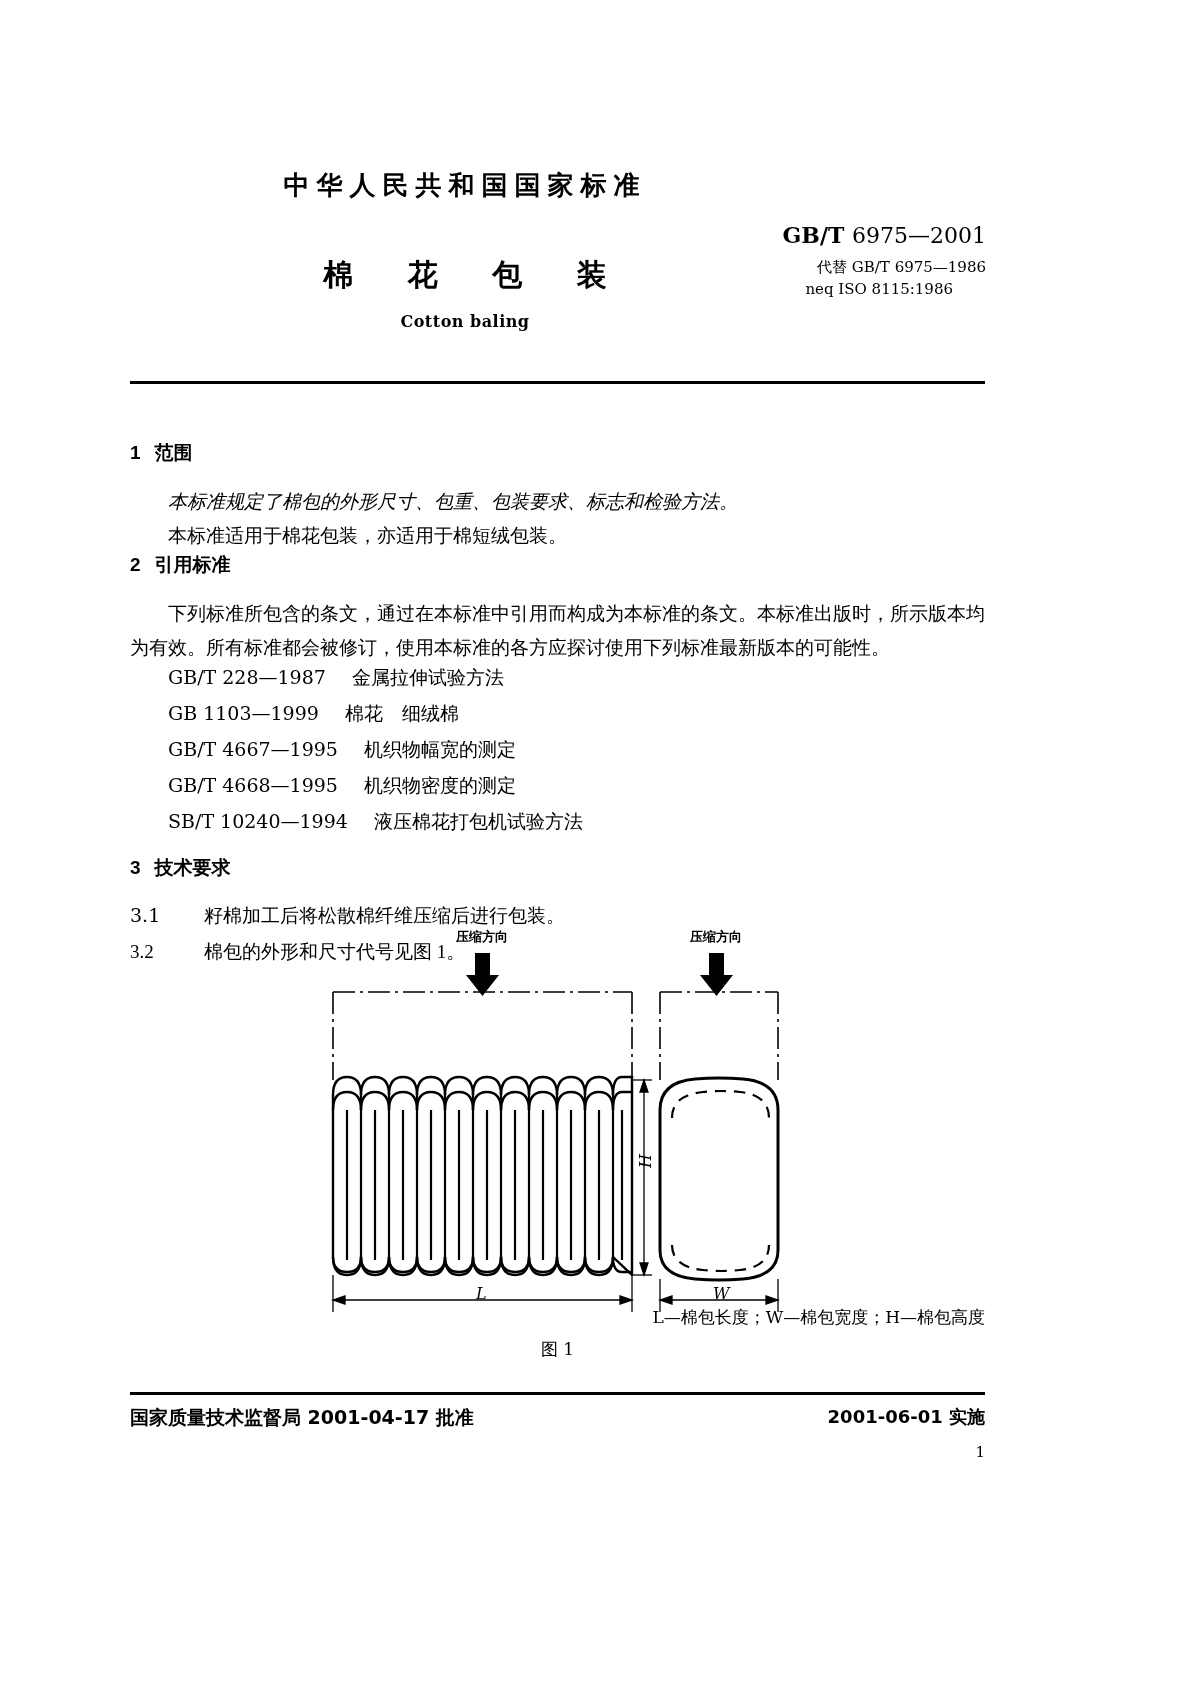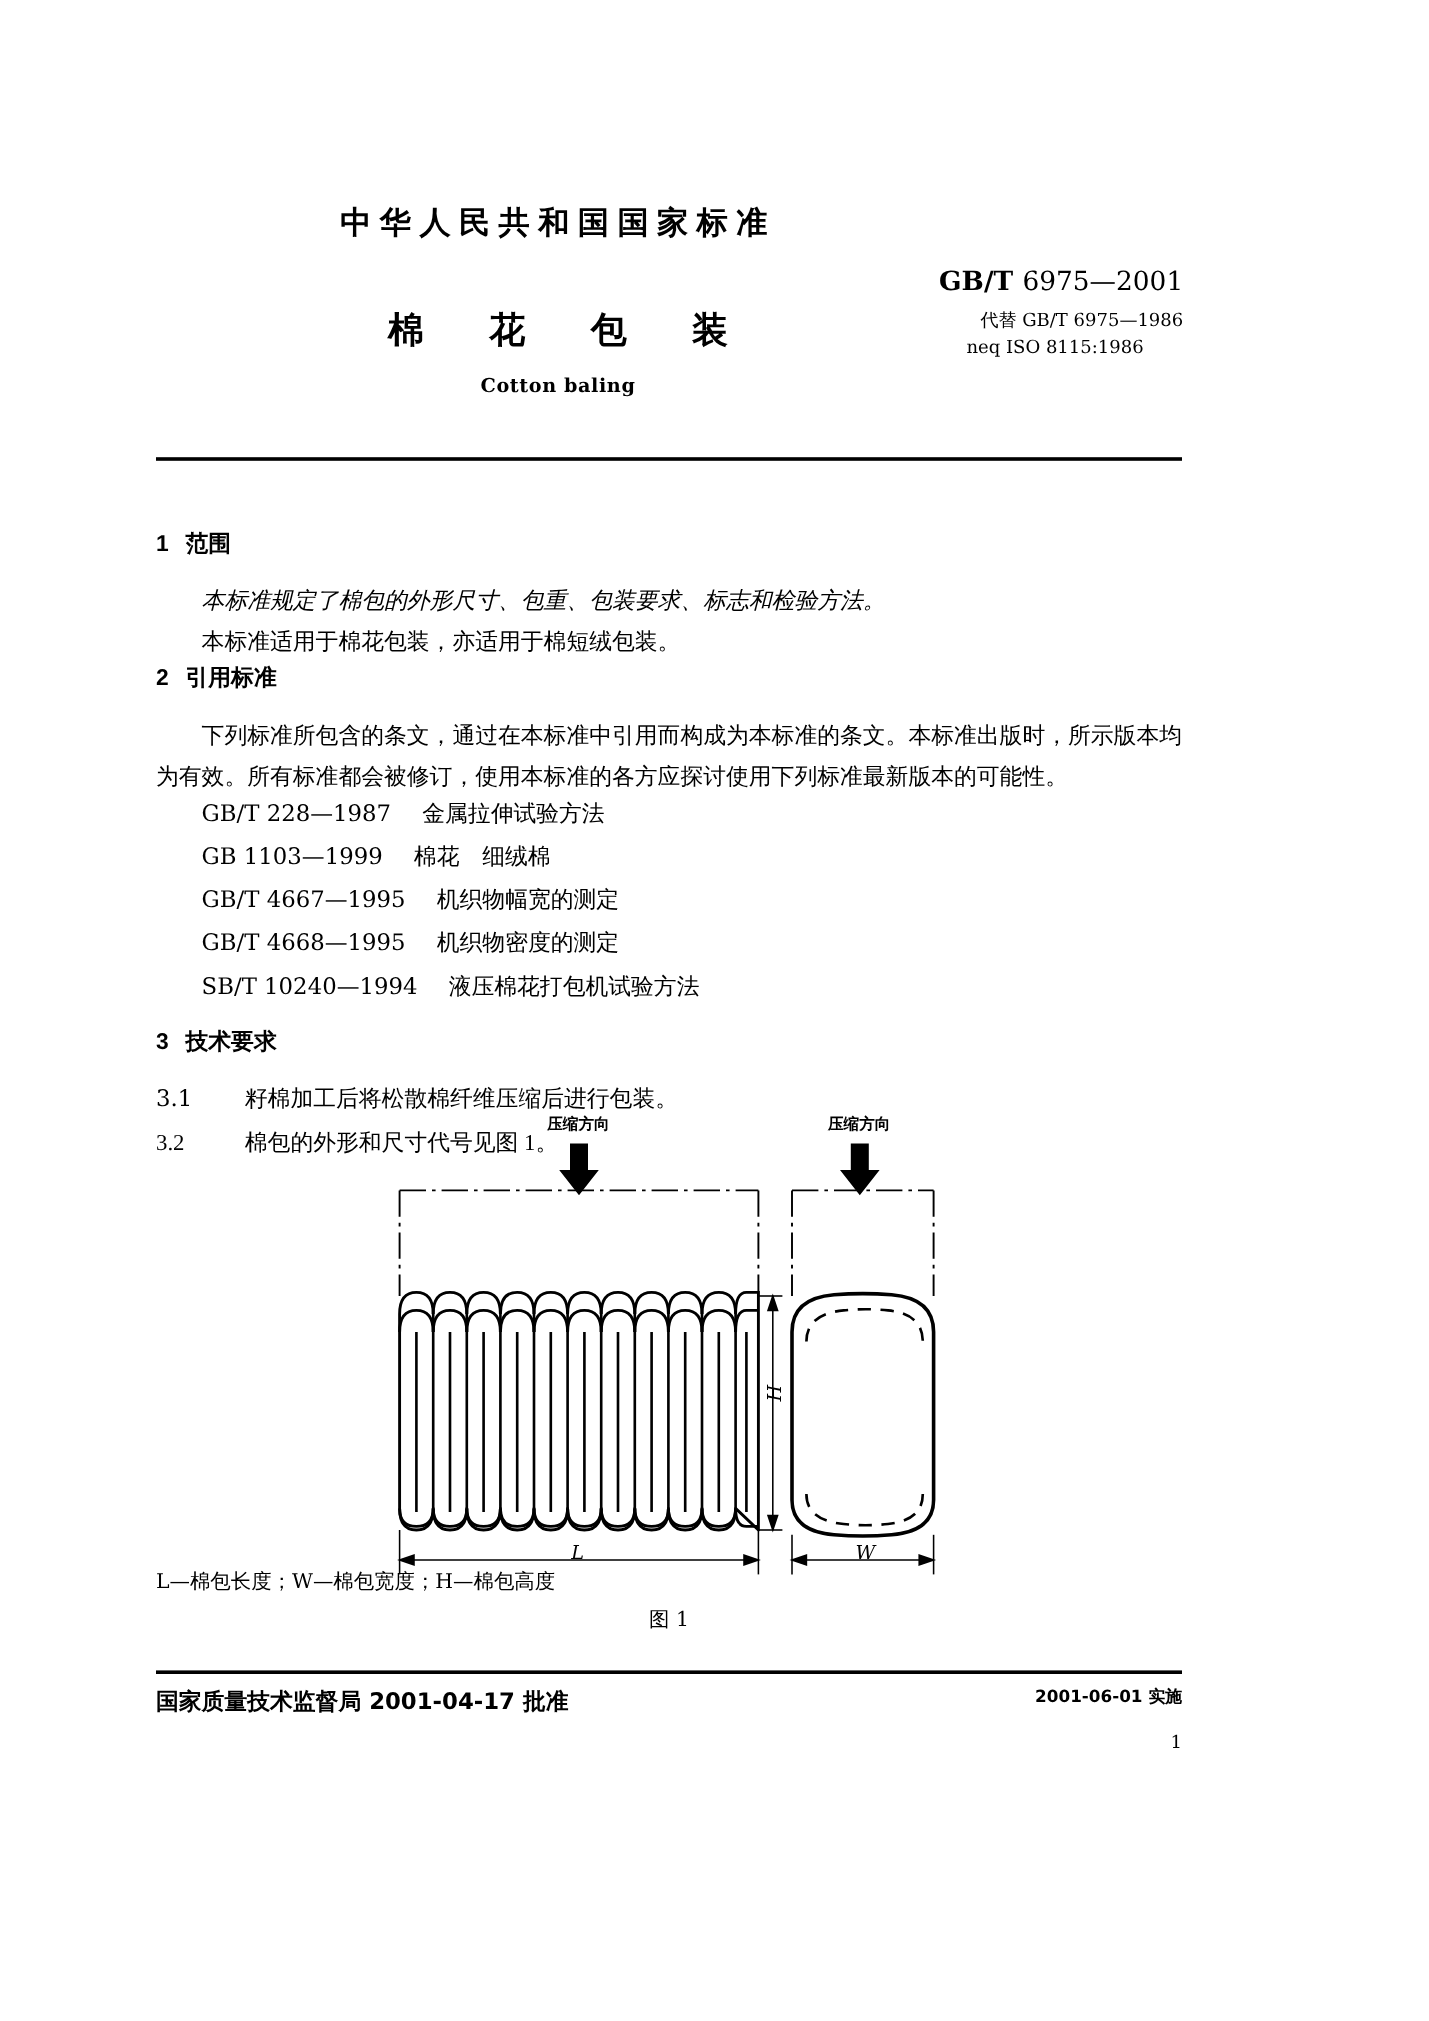--- a/index.html
+++ b/index.html
@@ -142,21 +142,21 @@
     font-family: "DejaVu Sans", "Liberation Sans", sans-serif;
     font-weight: bold;
     font-size: 13px;
     white-space: nowrap;
   }
   .fig-legend {
     position: absolute;
     left: 130px;
     top: 1306px;
     width: 855px;
-    text-align: left;
+    text-align: right;
     font-size: 17px;
     white-space: nowrap;
   }
   .fig-caption {
     position: absolute;
     left: 130px;
     top: 1338px;
     width: 855px;
     text-align: center;
     font-size: 17px;
@@ -180,21 +180,21 @@
     font-weight: bold;
     font-size: 19px;
     white-space: nowrap;
   }
   .footer-right {
     position: absolute;
     right: 206px;
     top: 1405px;
     font-family: "DejaVu Sans", "Liberation Sans", sans-serif;
     font-weight: bold;
-    font-size: 14px;
+    font-size: 18px;
     white-space: nowrap;
   }
   .page-num {
     position: absolute;
     right: 206px;
     top: 1443px;
     font-size: 15px;
     white-space: nowrap;
   }
 </style>

